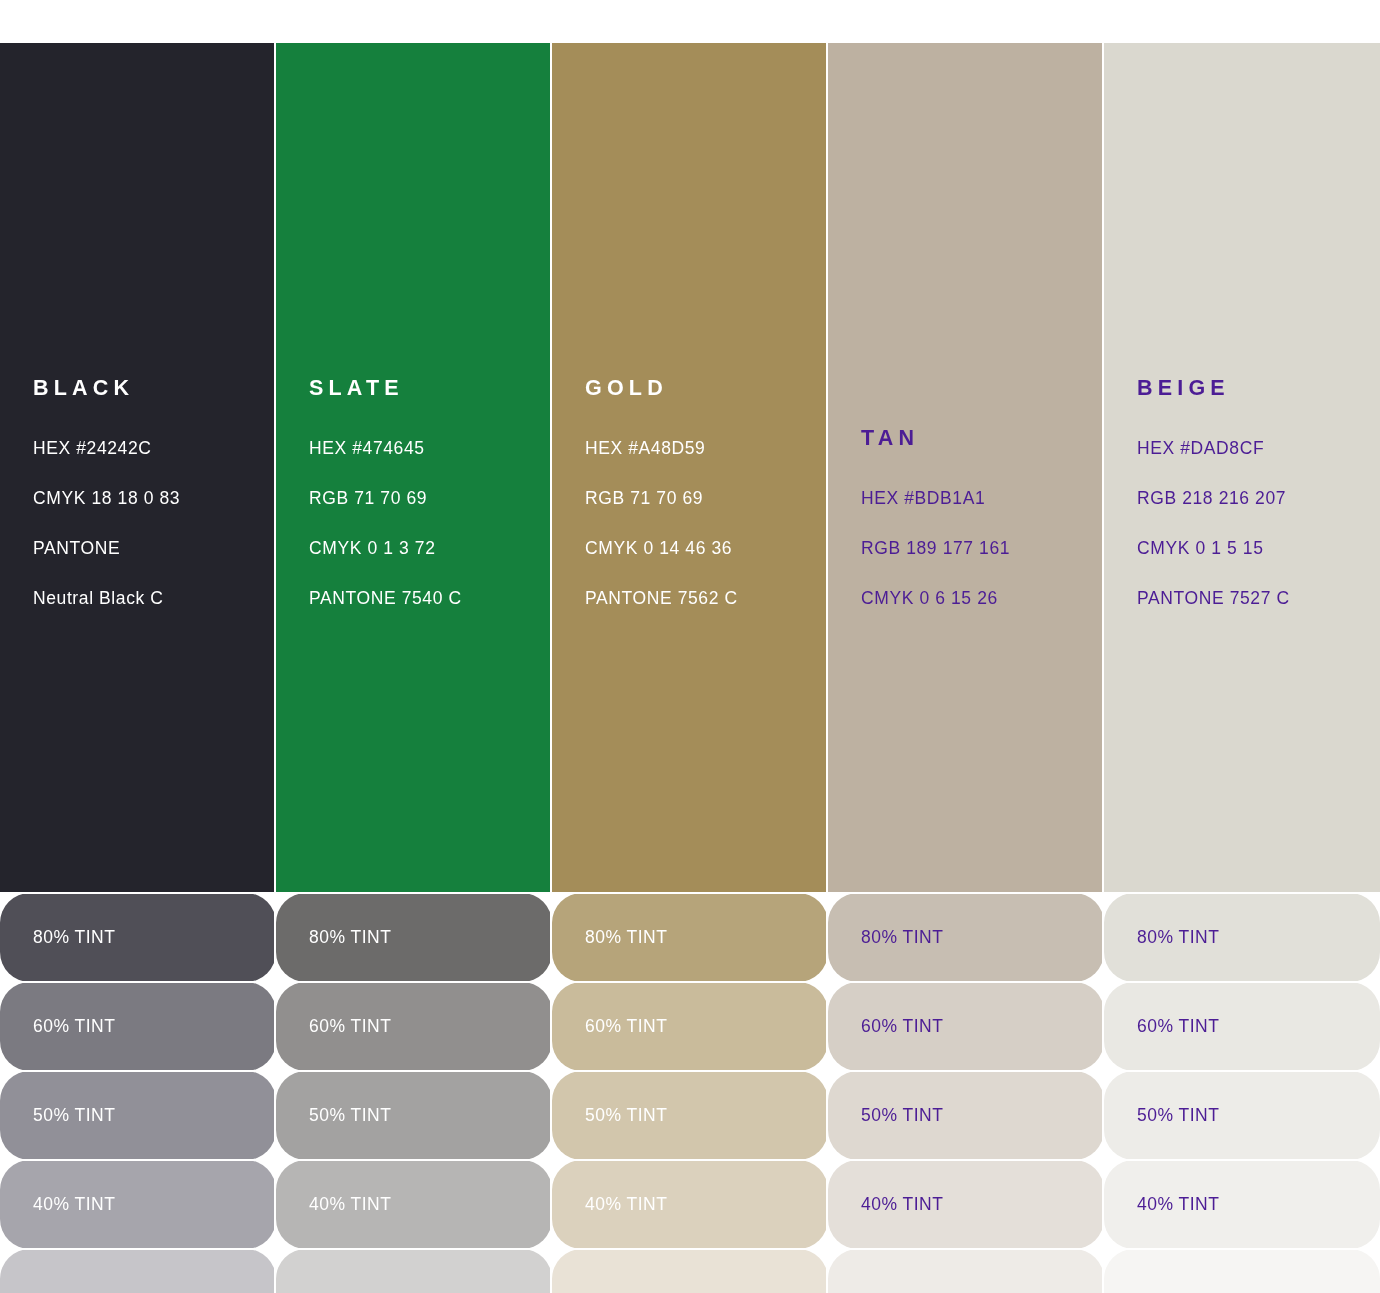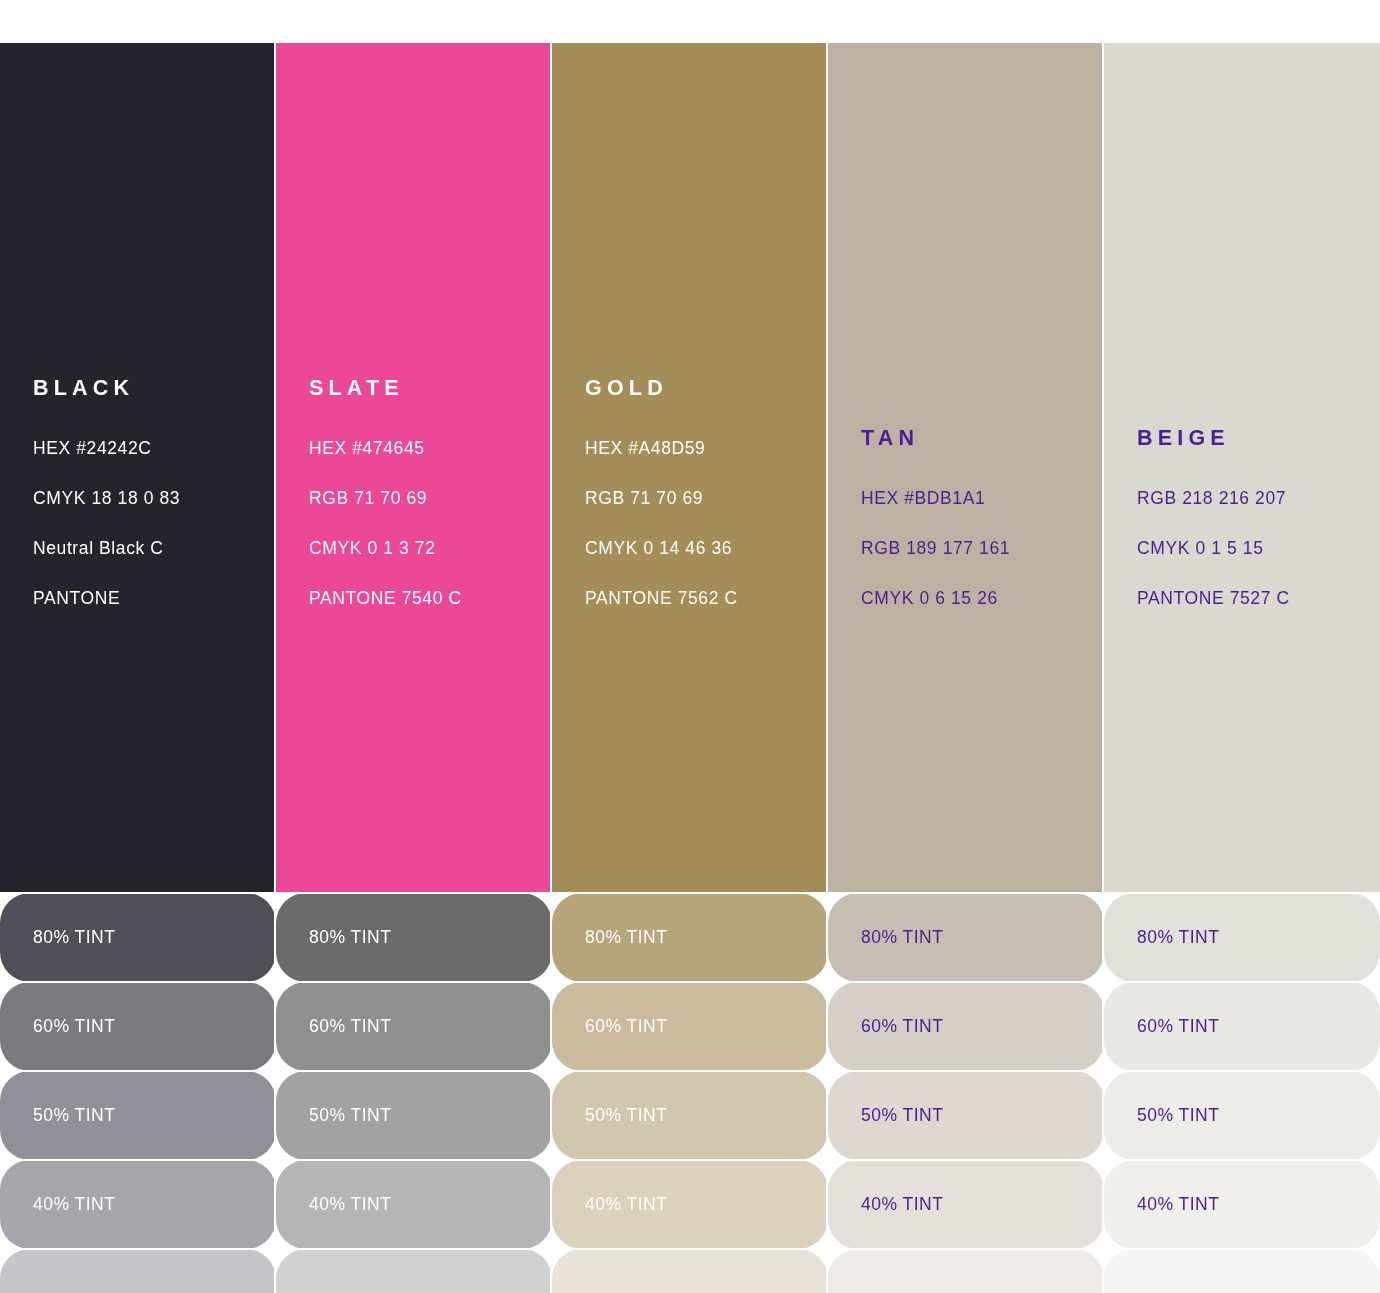--- a/index.html
+++ b/index.html
@@ -104,43 +104,43 @@
 </style>
 </head>
 <body>
 
 <div id="palette">
     <div class="column">
       <div class="swatch-main" style="background: rgb(36, 36, 44);">
         <div class="swatch-name light-text">BLACK</div>
         <div class="spec-line light-text">HEX  #24242C</div>
         <div class="spec-line light-text">CMYK  18  18  0  83</div>
+        <div class="spec-line light-text">PANTONE</div>
         <div class="spec-line light-text">Neutral Black C</div>
-        <div class="spec-line light-text">PANTONE</div>
       </div>
       <div class="tints">
         <div class="tint-row" style="background: rgb(80, 79, 87);">
           <span class="tint-label light-text">80% TINT</span>
         </div>
         <div class="tint-row" style="background: rgb(123, 122, 129);">
           <span class="tint-label light-text">60% TINT</span>
         </div>
         <div class="tint-row" style="background: rgb(145, 144, 152);">
           <span class="tint-label light-text">50% TINT</span>
         </div>
         <div class="tint-row" style="background: rgb(166, 165, 172);">
           <span class="tint-label light-text">40% TINT</span>
         </div>
         <div class="tint-row extra" style="background: rgb(198, 197, 201);">
           <span class="tint-label light-text"></span>
         </div>
       </div>
     </div>
     <div class="column">
-      <div class="swatch-main" style="background: #ec4899;">
+      <div class="swatch-main" style="background: #15803d;">
         <div class="swatch-name light-text">SLATE</div>
         <div class="spec-line light-text">HEX  #474645</div>
         <div class="spec-line light-text">RGB  71  70  69</div>
         <div class="spec-line light-text">CMYK  0  1  3  72</div>
         <div class="spec-line light-text">PANTONE 7540 C</div>
       </div>
       <div class="tints">
         <div class="tint-row" style="background: rgb(108, 107, 106);">
           <span class="tint-label light-text">80% TINT</span>
         </div>
@@ -205,20 +205,21 @@
           <span class="tint-label dark-text">40% TINT</span>
         </div>
         <div class="tint-row extra" style="background: rgb(238, 235, 231);">
           <span class="tint-label dark-text"></span>
         </div>
       </div>
     </div>
     <div class="column">
       <div class="swatch-main" style="background: rgb(218, 216, 207);">
         <div class="swatch-name dark-text">BEIGE</div>
+        <div class="spec-line dark-text">HEX #DAD8CF</div>
         <div class="spec-line dark-text">RGB  218  216  207</div>
         <div class="spec-line dark-text">CMYK  0  1  5  15</div>
         <div class="spec-line dark-text">PANTONE 7527 C</div>
       </div>
       <div class="tints">
         <div class="tint-row" style="background: rgb(225, 224, 217);">
           <span class="tint-label dark-text">80% TINT</span>
         </div>
         <div class="tint-row" style="background: rgb(233, 232, 227);">
           <span class="tint-label dark-text">60% TINT</span>

